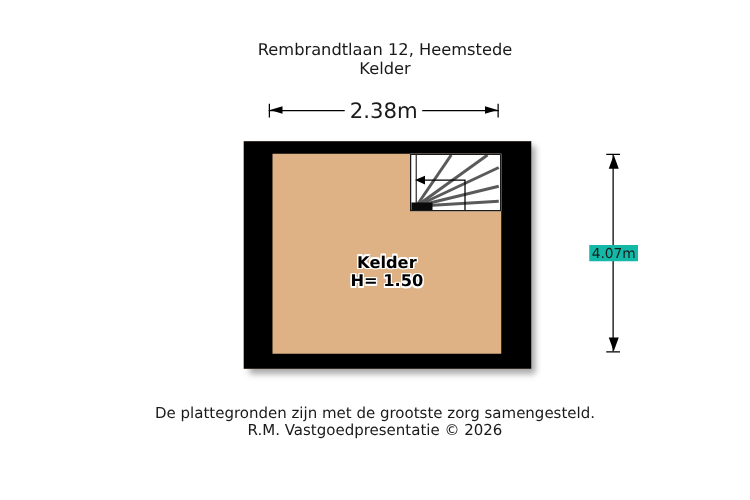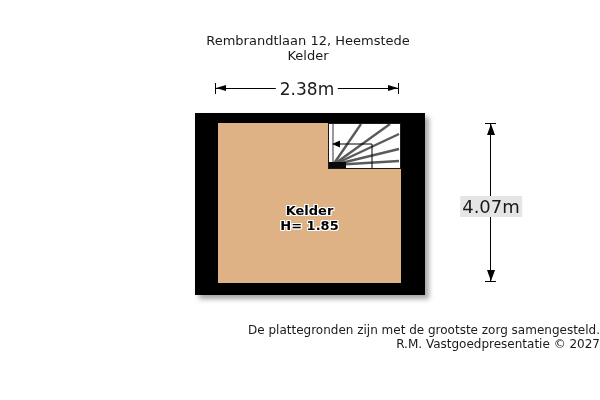--- a/index.html
+++ b/index.html
@@ -30,21 +30,21 @@
 
   
   .dim-v{position:absolute;left:468px;top:119px;width:46px;height:167px;}
   .dim-v .dline{position:absolute;left:22px;top:5px;width:1px;height:157px;background:#000;}
   .dim-v .tick{position:absolute;left:17px;width:11px;height:1px;background:#000;}
   .dim-v .tick-t{top:4px;}
   .dim-v .tick-b{bottom:4px;}
   .dim-v .arr{position:absolute;left:18.5px;width:0;height:0;}
   .dim-v .arr-t{top:5px;border-left:4px solid transparent;border-right:4px solid transparent;border-bottom:11px solid #000;}
   .dim-v .arr-b{bottom:5px;border-left:4px solid transparent;border-right:4px solid transparent;border-top:11px solid #000;}
-  .dim-v .dlabel{position:absolute;left:50%;top:77px;transform:translateX(-50%);background:#e5e5e5;padding:0 2px;font-size:18px;white-space:nowrap;}
+  .dim-v .dlabel{position:absolute;left:50%;top:77px;transform:translateX(-50%);background:#14b8a6;padding:0 2px;font-size:11px;white-space:nowrap;}
 
   
   .plan{
     position:absolute;left:195px;top:113px;width:230px;height:182px;
     border-style:solid;border-color:var(--wall);
     border-width:10px 24px 12px 23px;
     background:var(--floor);
     box-shadow:4px 4px 5px rgba(0,0,0,0.35);
   }
   .interior{position:absolute;inset:0;}
@@ -53,21 +53,21 @@
     background:var(--stair-bg);border:1px solid #1a1a1a;
   }
   .stairs svg{display:block;width:71px;height:44px;}
   .room-label{position:absolute;left:0;right:0;top:80px;text-align:center;line-height:15px;}
   .room-label div{
     font-size:13px;font-weight:bold;color:#000;
     text-shadow:-1px -1px 0 #fff,1px -1px 0 #fff,-1px 1px 0 #fff,1px 1px 0 #fff,0 -1px 0 #fff,0 1px 0 #fff,-1px 0 0 #fff,1px 0 0 #fff;
   }
 
   
-  .footer{position:absolute;top:324px;left:0;width:600px;text-align:right;line-height:13.5px;}
+  .footer{position:absolute;top:324px;left:0;width:600px;text-align:center;line-height:13.5px;}
   .footer div{font-size:12px;color:var(--text);}
 
   .fan{stroke:var(--stair-line);stroke-width:2.4;}
   .thinline{stroke:#333;stroke-width:1;}
   .walk{stroke:#000;stroke-width:1;fill:none;}
 </style>
 </head>
 <body>
 
 <div class="canvas">
@@ -98,33 +98,33 @@
           <line class="fan" x1="4" y1="41" x2="70" y2="25"></line>
           <line class="fan" x1="4" y1="41" x2="70" y2="37"></line>
           <polyline class="walk" points="43,44 43,20 11,20"></polyline>
           <polygon points="3,20 11,16.5 11,23.5" fill="#000"></polygon>
           <rect x="0" y="38" width="17" height="6" fill="#0a0a0a"></rect>
         </svg>
       </div>
 
       <div class="room-label">
         <div>Kelder</div>
-        <div>H= 1.85</div>
+        <div>H= 1.50</div>
       </div>
 
     </div>
   </div>
 
   <div class="dim-v">
     <div class="dline"></div>
     <div class="tick tick-t"></div>
     <div class="tick tick-b"></div>
     <div class="arr arr-t"></div>
     <div class="arr arr-b"></div>
     <span class="dlabel">4.07m</span>
   </div>
 
   <div class="footer">
     <div>De plattegronden zijn met de grootste zorg samengesteld.</div>
-    <div>R.M. Vastgoedpresentatie © 2027</div>
+    <div>R.M. Vastgoedpresentatie © 2026</div>
   </div>
 
 </div>
 
 </body></html>

